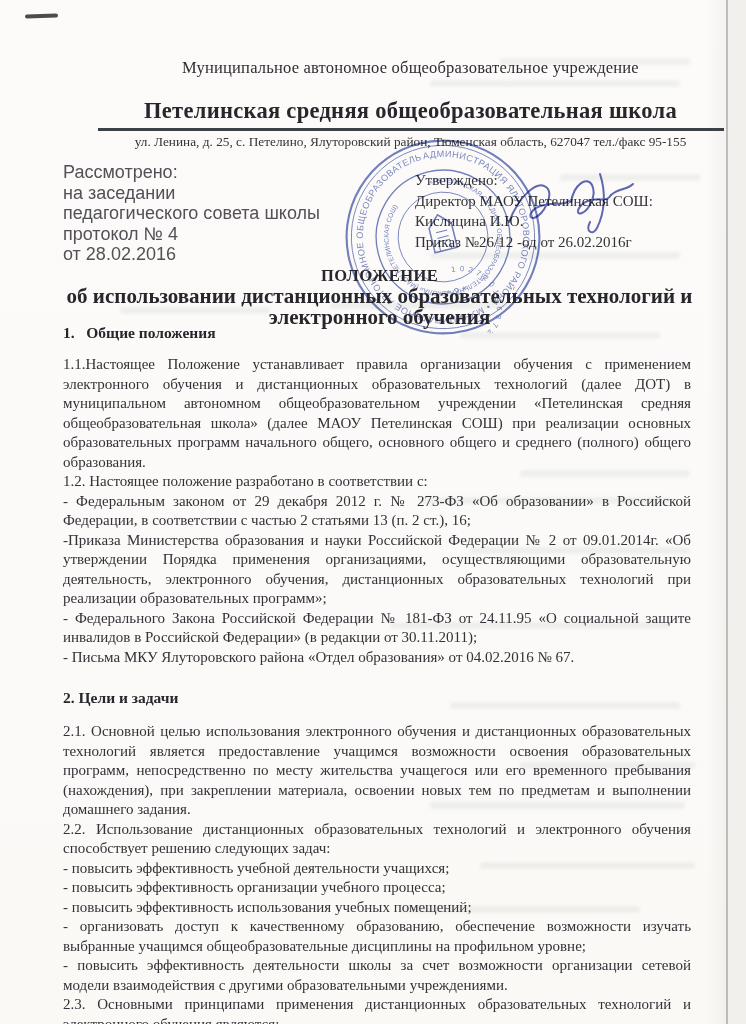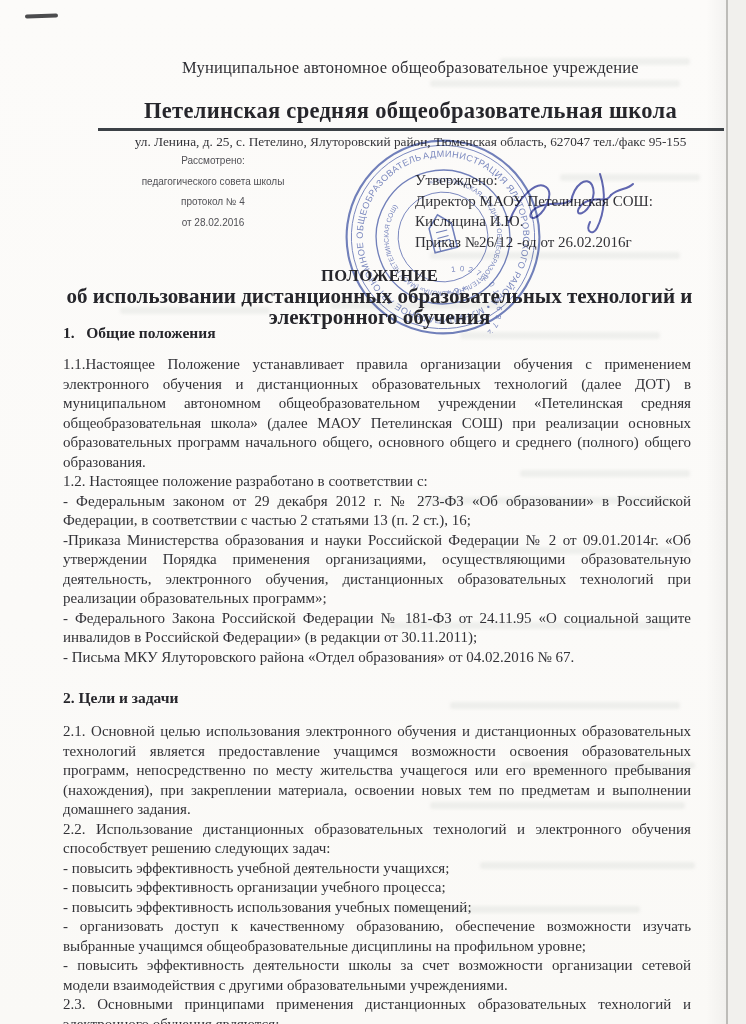--- a/index.html
+++ b/index.html
@@ -27,22 +27,22 @@
   
   .doc-header{position:absolute;left:0;top:58px;width:727px;text-align:center;color:#2e2e33;padding-left:47px;}
   .org-type{font-size:16.5px;letter-spacing:0.2px;}
   .org-name{font-size:22.5px;font-weight:bold;margin-top:20px;letter-spacing:0.3px;color:#26262b;}
   .header-rule{margin:4px auto 0 auto;width:626px;height:2.5px;background:#3c4146;}
   .addr-line{font-size:13.3px;margin-top:3px;color:#333338;}
   .req-line{font-size:13.8px;margin-top:2px;color:#333338;}
   .req-line .email{border-bottom:1px solid #333338;}
   
   .approval-left{
-    position:absolute;left:63px;top:151px;width:300px;
-    font-family:"Liberation Sans", sans-serif;font-size:10px;line-height:20.5px;color:#515156;text-align:center;
+    position:absolute;left:63px;top:162px;width:300px;
+    font-family:"Liberation Sans", sans-serif;font-size:18px;line-height:20.5px;color:#515156;
   }
   .approval-right{
     position:absolute;left:415px;top:170px;width:305px;
     font-size:15px;line-height:20.5px;color:#323237;
   }
   
   .doc-title{position:absolute;left:16px;top:266px;width:727px;text-align:center;color:#26262b;font-weight:bold;}
   .doc-title .t1{font-size:16.5px;letter-spacing:0.4px;}
   .doc-title .t2,.doc-title .t3{font-size:21px;line-height:21px;}
   .doc-body{position:absolute;left:63px;top:324px;width:628px;color:#323237;}
@@ -92,20 +92,21 @@
 
   <div class="doc-header">
     <div class="org-type">Муниципальное автономное общеобразовательное учреждение</div>
     <div class="org-name">Петелинская средняя общеобразовательная школа</div>
     <div class="header-rule"></div>
     <div class="addr-line">ул. Ленина, д. 25, с. Петелино, Ялуторовский район, Тюменская область, 627047 тел./факс 95-155</div>
   </div>
 
   <div class="approval-left">
       <div class="ln">Рассмотрено:</div>
+      <div class="ln">на заседании</div>
       <div class="ln">педагогического совета школы</div>
       <div class="ln">протокол № 4</div>
       <div class="ln">от 28.02.2016</div>
     </div>
   <div class="approval-right">
       <div class="ln">Утверждено:</div>
       <div class="ln">Директор  МАОУ Петелинская СОШ:</div>
       <div class="ln">Кислицина И.Ю.</div>
       <div class="ln">Приказ №26/12 -од  от 26.02.2016г</div>
     </div>

